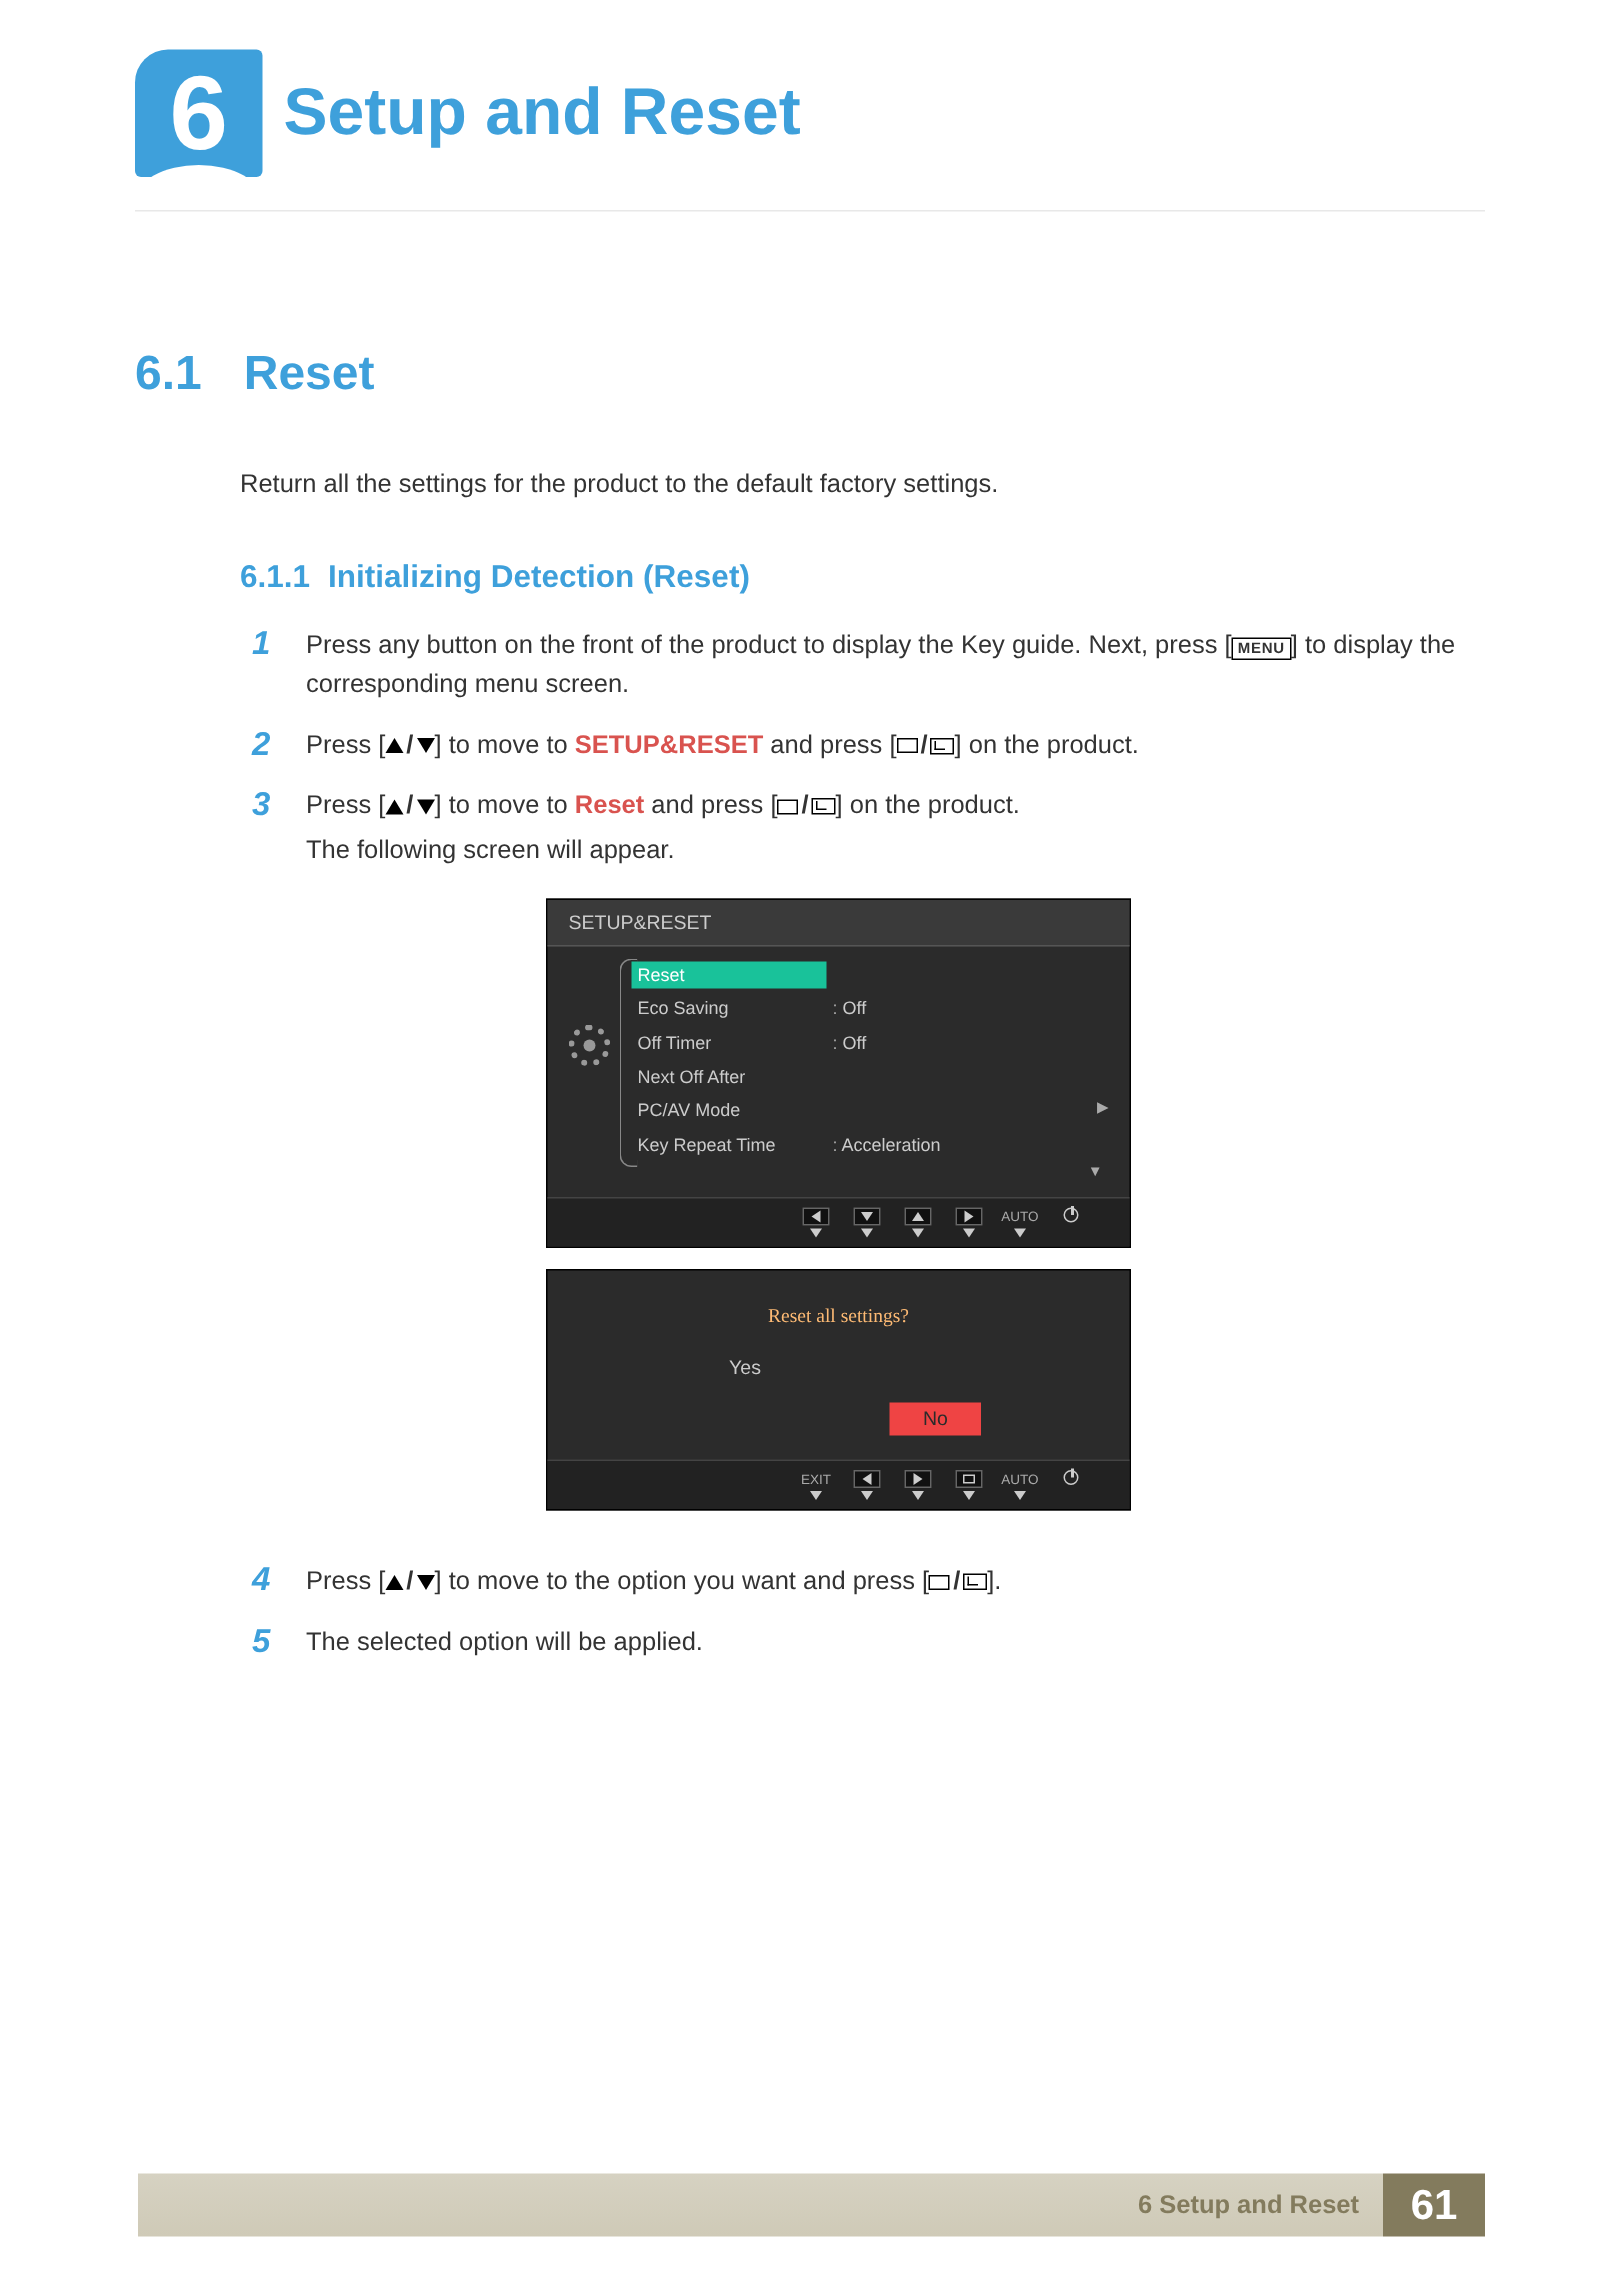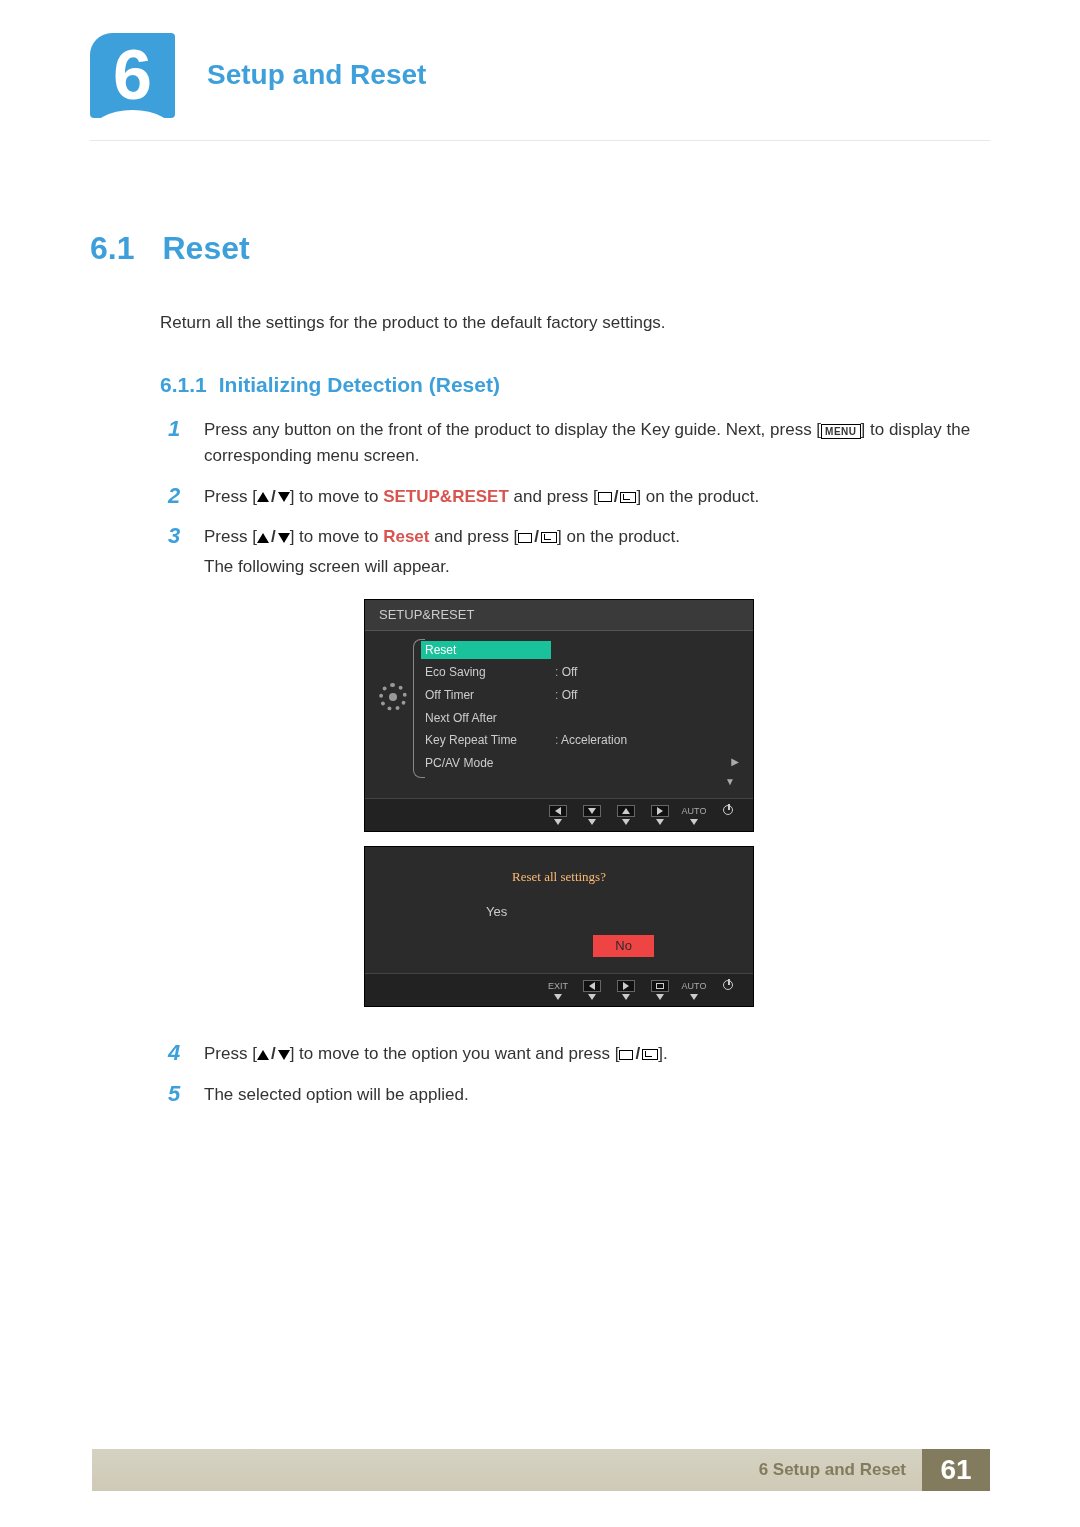--- a/index.html
+++ b/index.html
@@ -39,24 +39,24 @@
   .chapter-tab::after {
     content: "";
     position: absolute;
     left: 0; right: 0; bottom: -16px;
     height: 24px;
     background: #fff;
     border-radius: 50% 50% 0 0 / 100% 100% 0 0;
   }
   .chapter-tab span { position: relative; z-index: 1; }
   .chapter-title {
-    font-size: 28px;
+    font-size: 44px;
     font-weight: bold;
     color: #3ea0db;
-    margin-left: 32px;
+    margin-left: 14px;
   }
   .hr-bar {
     position: absolute;
     top: 140px;
     left: 90px;
     right: 90px;
     height: 1px;
     background: #e8e8e8;
   }
   
@@ -175,21 +175,21 @@
     margin-left: -4px;
   }
   .osd-row-arrow {
     text-align: right;
     color: #aaa;
     font-size: 10px;
     padding-right: 4px;
   }
   .osd-footer {
     background: #222;
-    padding: 6px 12px;
+    padding: 6px 26px;
     display: flex;
     justify-content: flex-end;
     gap: 8px;
     border-top: 1px solid #444;
   }
   .osd-foot-btn {
     display: flex; flex-direction: column; align-items: center;
     font-size: 9px; color: #aaa; min-width: 26px;
   }
   .osd-foot-btn .ic {
@@ -301,26 +301,26 @@
                     <span class="v">Off</span>
                   </div>
                 <div class="osd-row">
                     <span class="k">Off Timer</span>
                     <span class="v">Off</span>
                   </div>
                 <div class="osd-row">
                     <span class="k">Next Off After</span>
                   </div>
                 <div class="osd-row">
+                    <span class="k">PC/AV Mode</span>
+                    <span style="margin-left:auto;color:#aaa;font-size:10px">▶</span>
+                  </div>
+                <div class="osd-row">
                     <span class="k">Key Repeat Time</span>
                     <span class="v">Acceleration</span>
-                  </div>
-                <div class="osd-row">
-                    <span class="k">PC/AV Mode</span>
-                    <span style="margin-left:auto;color:#aaa;font-size:10px">▶</span>
                   </div>
                 <div class="osd-row-arrow">▼</div>
               </div>
               <div class="osd-footer">
                 <div class="osd-foot-btn">
                     <div class="ic">
                       <div class="tri-l"></div>
                     </div>
                     <div class="tri-d" style="margin-top:2px"></div>
                   </div>

